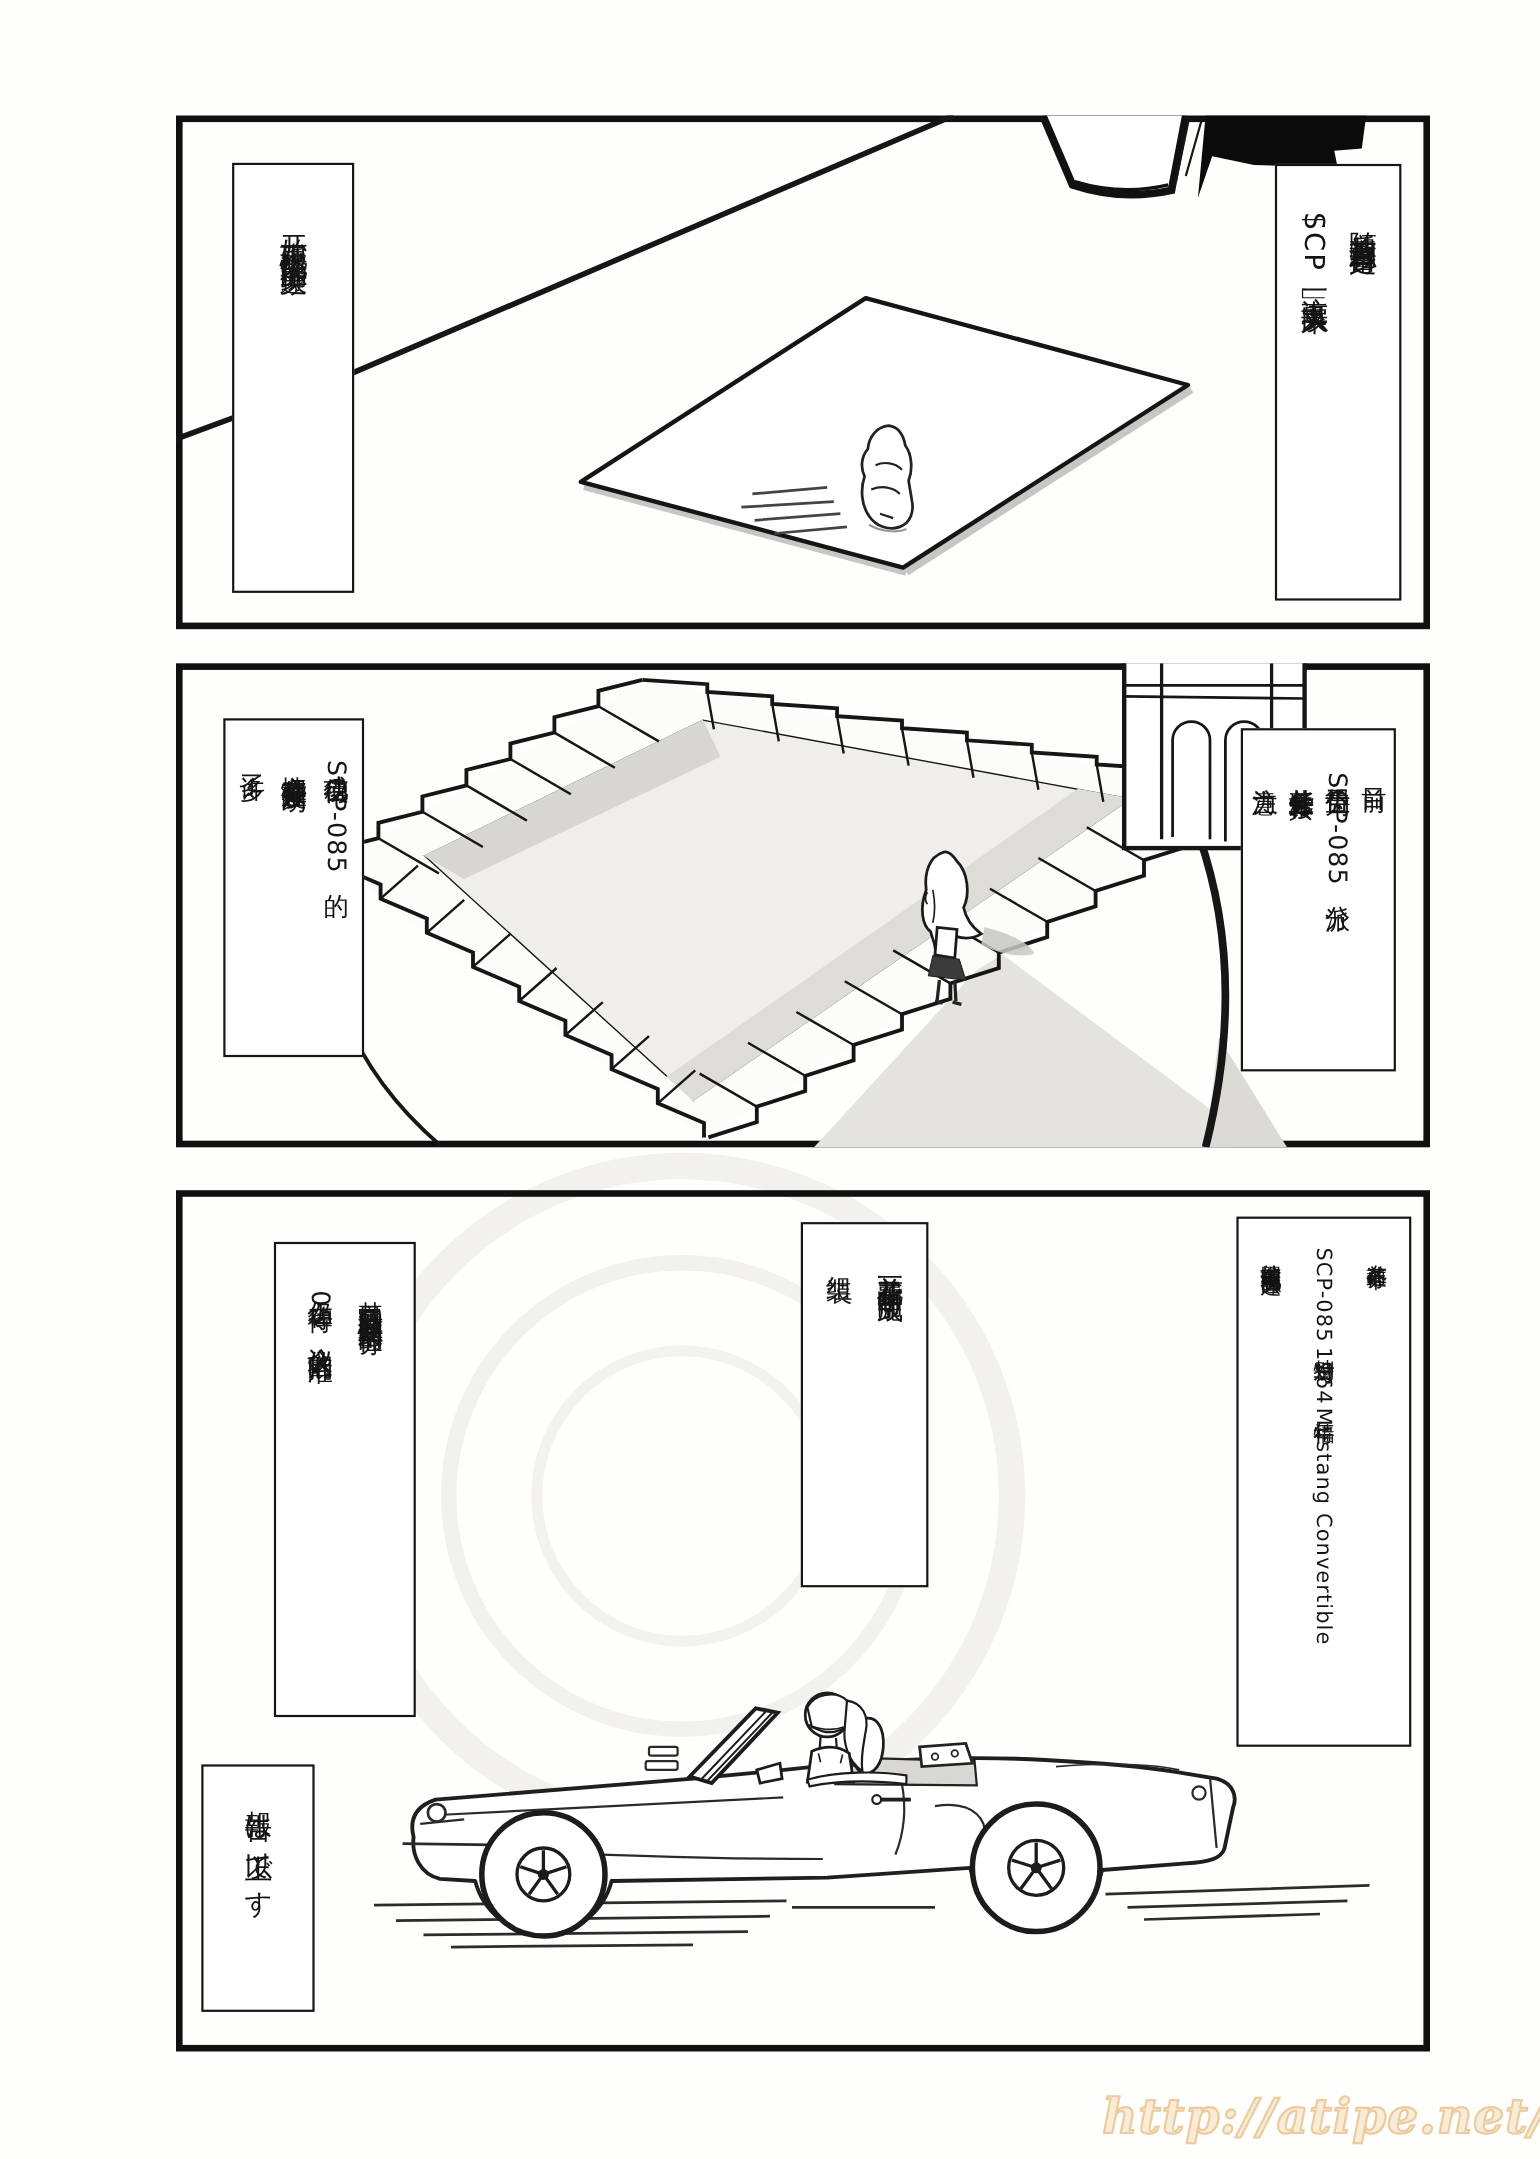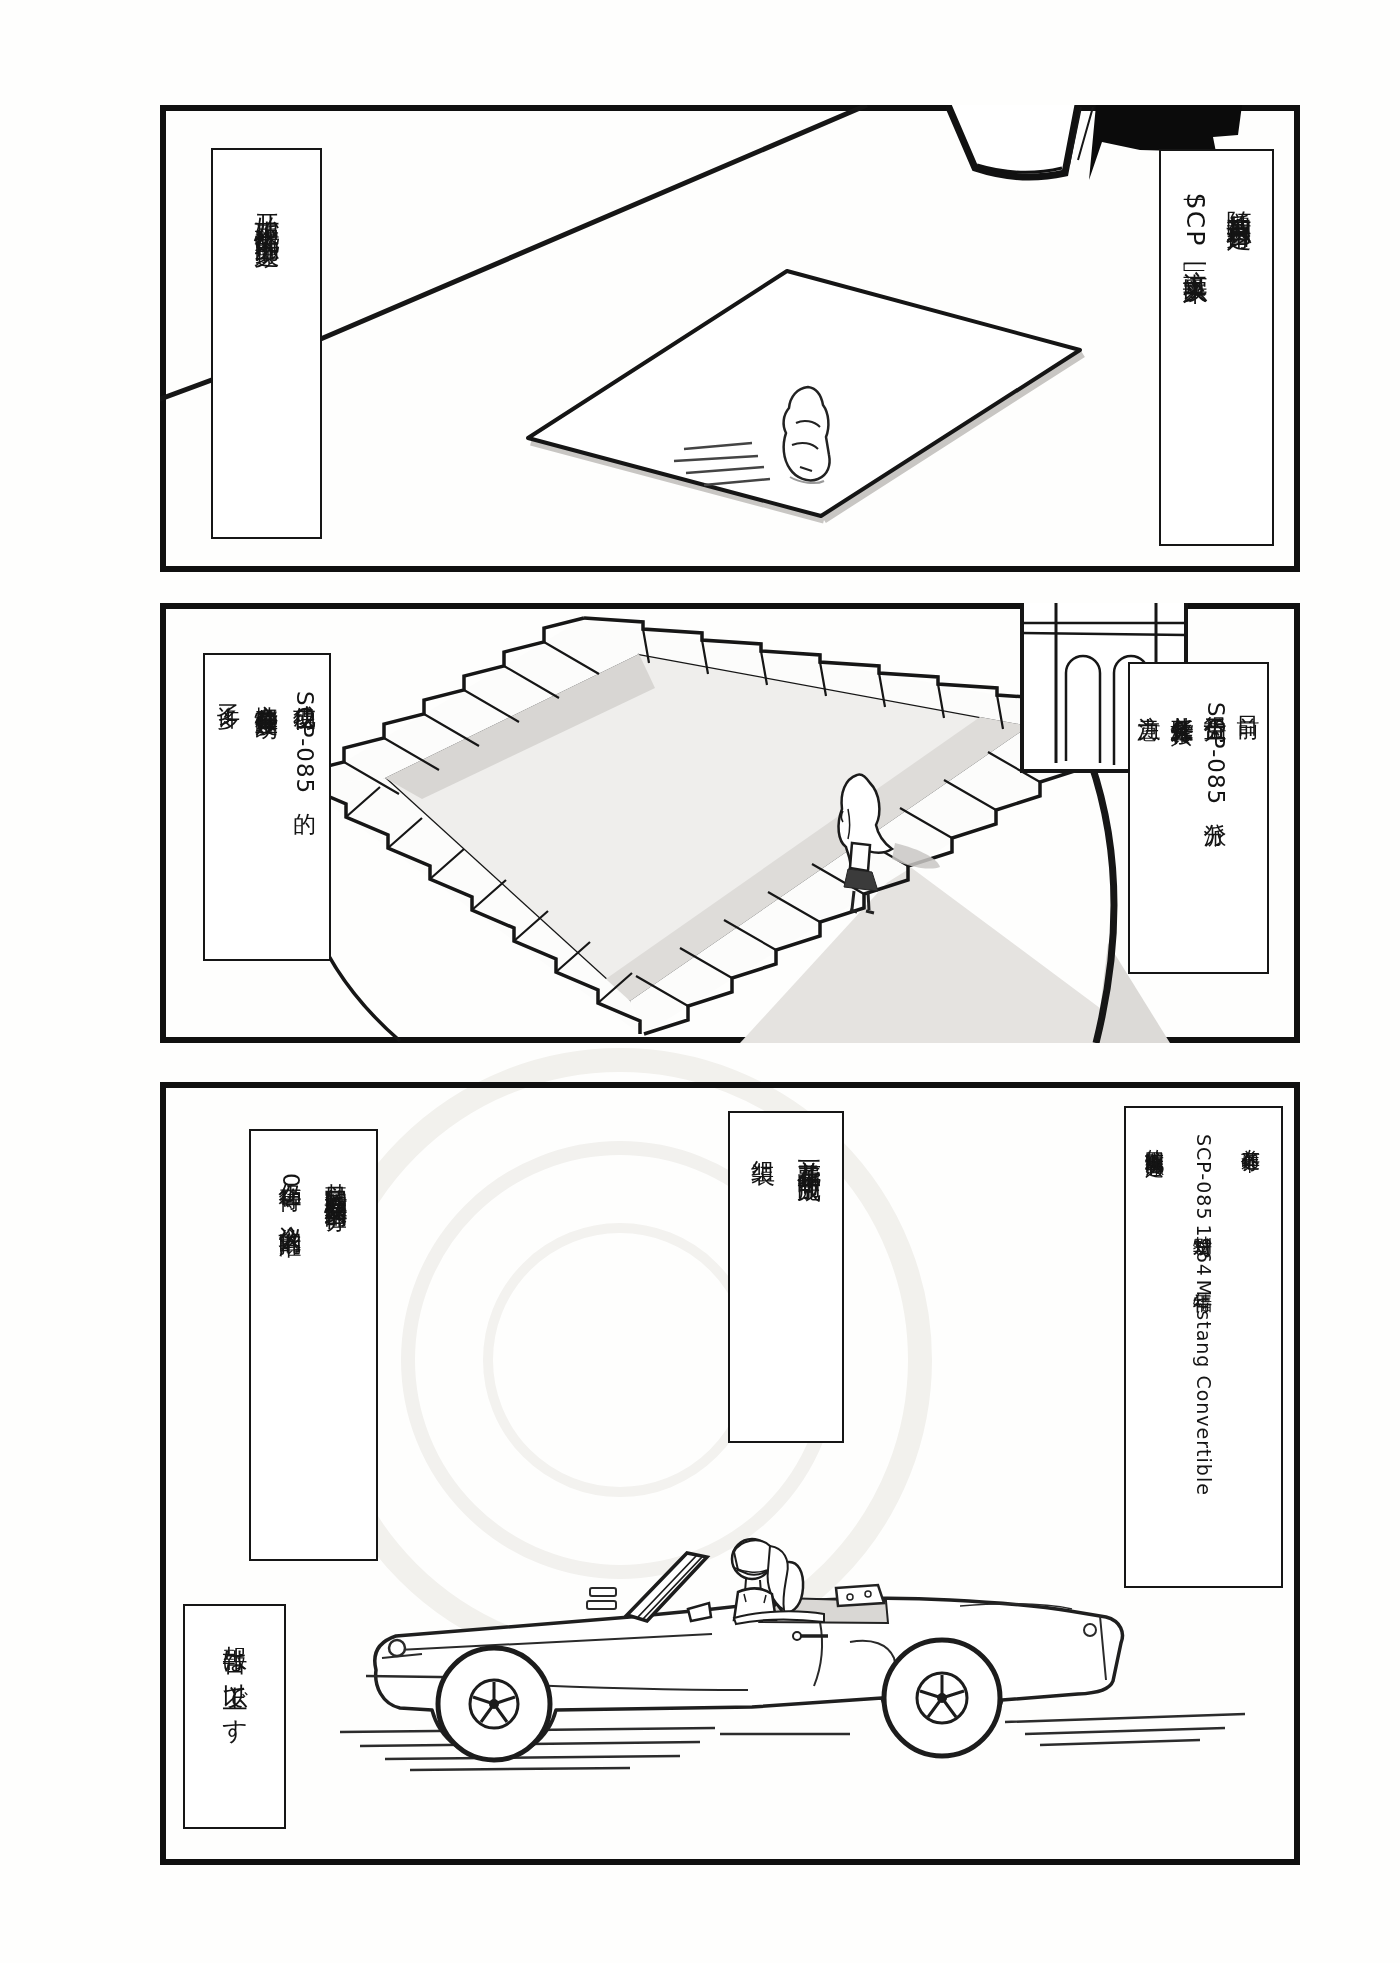--- a/index.html
+++ b/index.html
@@ -225,13 +225,14 @@
     </div>
     <div class="cap" id="cap-p3-left" style="left:83px;top:41px;width:129px;height:432px;">
       <span class="vtext">其它目的同为调整其情绪的任务
 仍在等待05议会的的批准</span>
     </div>
     <div class="cap" id="cap-p3-bottom" style="left:17px;top:516px;width:103px;height:225px;">
       <span class="vtext">報告は以上です</span>
     </div>
   </div>
 
+  <div id="watermark">http://atipe.net/</div>
 </div>
 
 </body></html>

